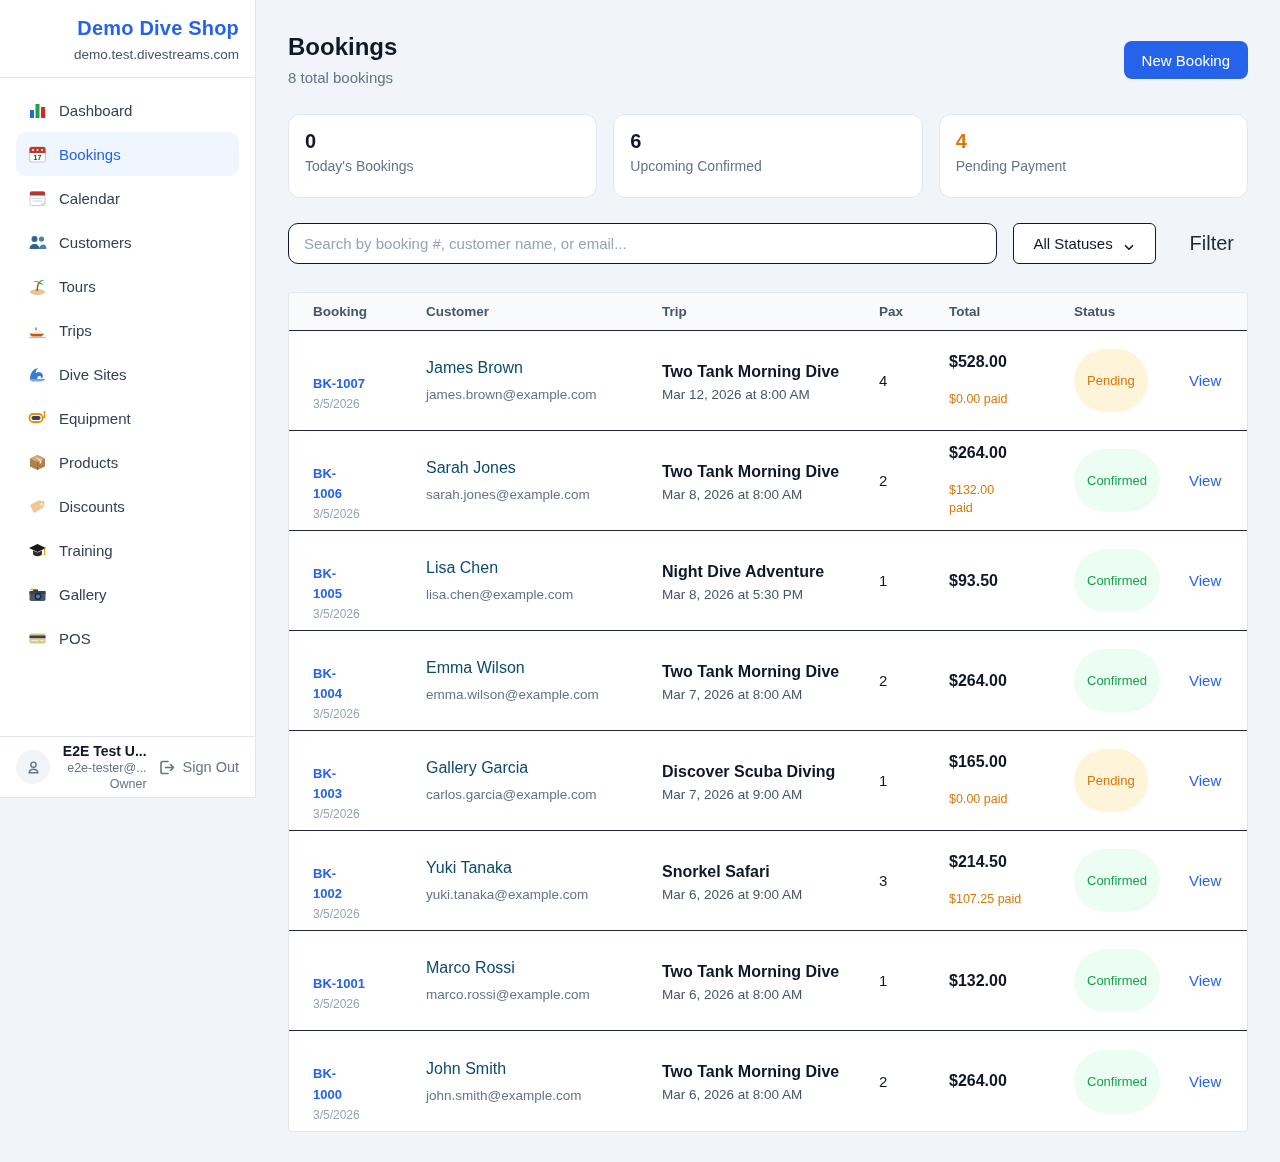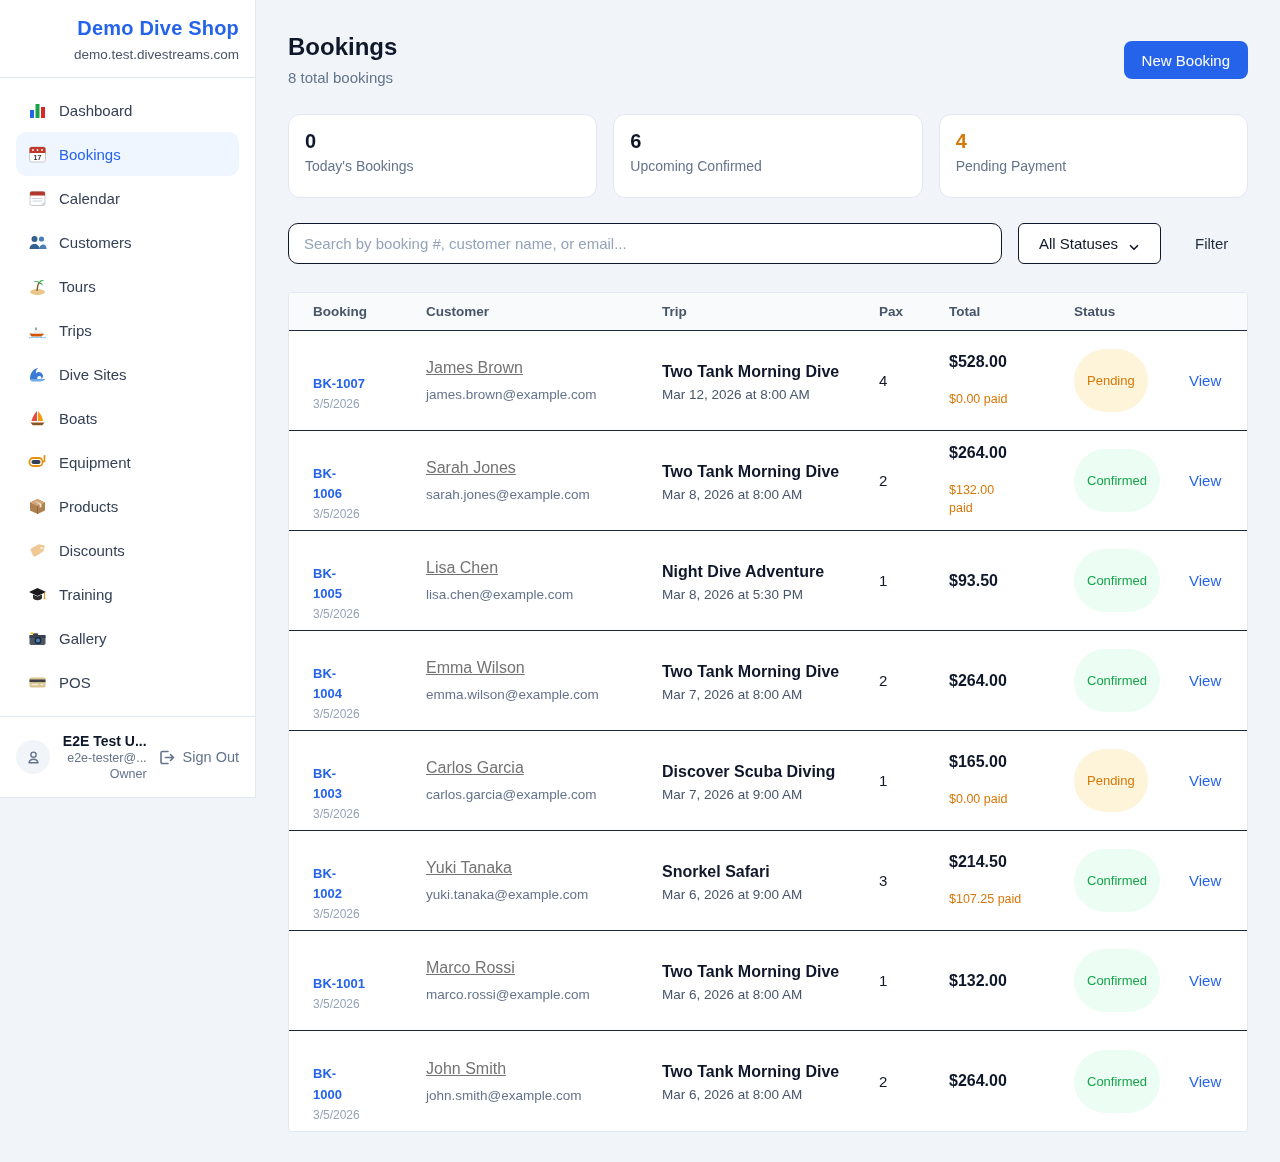--- a/index.html
+++ b/index.html
@@ -23,21 +23,21 @@
   .nav { padding:10px 16px; flex:1; }
   .nav-item {
     display:flex; align-items:center; gap:12px;
     height:44px; padding:0 12px; border-radius:10px;
     font-size:15px; color:#334155; cursor:pointer;
   }
   .nav-item.active { background:#eff6ff; color:#2563eb; font-weight:500; }
   .nav-icon { width:19px; height:19px; flex:0 0 19px; display:inline-flex; }
   .nav-icon svg { width:19px; height:19px; }
   .user-section {
-    border-top:1px solid #e2e8f0; padding:16px 16px;
+    border-top:1px solid #e2e8f0; padding:6px 16px;
     display:flex; align-items:center; gap:10px;
   }
   .avatar {
     width:34px; height:34px; border-radius:50%; background:#f1f5f9;
     display:flex; align-items:center; justify-content:center; flex:0 0 34px;
   }
   .user-meta { width:96px; overflow:hidden; }
   .user-name { font-size:14px; font-weight:700; color:#0f172a; white-space:nowrap; }
   .user-email, .user-role { font-size:12.5px; color:#64748b; margin-top:2px; white-space:nowrap; }
   .signout {
@@ -68,39 +68,39 @@
     max-width:714px;
   }
   .search-input::placeholder { color:#94a3b8; }
   .status-select {
     margin-left:16px; width:143px; height:41px; border:1px solid #0f172a; border-radius:6px;
     background:#fff; display:flex; align-items:center; justify-content:center; gap:10px;
     font-size:15px; color:#0f172a; cursor:pointer;
   }
   .filter-btn {
     margin-left:20px; padding:8px 14px; background:transparent; border:none;
-    font-size:15px; font-weight:500; color:#1e293b; font-family:inherit; cursor:pointer;
+    font-size:20px; font-weight:500; color:#1e293b; font-family:inherit; cursor:pointer;
   }
   
   .table-card {
     margin-top:28px; background:#fff; border:1px solid #e2e8f0; border-radius:4px;
     overflow:hidden;
   }
   .t-grid {
     display:grid;
     grid-template-columns:113px 236px 217px 70px 125px 115px 1fr;
     padding:0 24px; align-items:center;
   }
   .t-head { height:38px; background:#f8fafc; border-bottom:1px solid #1e293b; }
   .t-head .t-col { font-size:13.5px; font-weight:600; color:#475569; }
   .t-row { height:100px; border-bottom:1px solid #1e293b; }
   .t-row:last-child { border-bottom:none; }
   .bk-id { color:#2563eb; font-size:13px; font-weight:600; white-space:pre-line; line-height:1.55; cursor:pointer;margin-top:24px; }
   .bk-date { color:#94a3b8; font-size:12px; margin-top:3px; }
-  .cust-name { font-size:16px; color:#737373;text-decoration:underline; }
+  .cust-name { font-size:16px; color:#0c4a6e; }
   .cust-email { font-size:13.5px; color:#64748b; margin-top:10px; }
   .trip-name { font-size:16px; font-weight:600; color:#0f172a; max-width:178px; line-height:1.5; }
   .trip-date { font-size:13.5px; color:#475569; margin-top:3px; }
   .pax-val { font-size:15px; color:#0f172a; }
   .total-val { font-size:16px; font-weight:700; color:#0f172a; }
   .paid-val { font-size:12.5px; color:#d97706; margin-top:20px; white-space:pre-line; line-height:1.4; max-width:80px; }
   .badge {
     display:inline-block; padding:24px 13px; border-radius:999px; font-size:13px;
   }
   .badge-pending { background:#fdf4da; color:#d97706; }
@@ -194,30 +194,20 @@
   <div class="nav-item">
     <span class="nav-icon">
           <svg viewBox="0 0 19 19">
             <path d="M2 14c0-6 3-10 8-11-2 2-2.5 4-2 5.5 1-1.5 3.5-2 5.5-.5 2.1 1.6 2 5-.5 6.5 1.2-2-.2-3.8-2-3.5-1.6.3-2.3 2-1.3 3.5H2z" fill="#3a7bd5"></path>
             <path d="M2 14h15.5c-1 1.5-3 2.5-5.5 2.5H4.5C3.2 16.5 2.3 15.4 2 14z" fill="#74a9e8"></path>
           </svg>
         </span>
     <span>Dive Sites</span>
   </div>
 
-  <div class="nav-item">
-    <span class="nav-icon">
-          <svg viewBox="0 0 19 19">
-            <path d="M9 2v10H3.5C5 7 6.8 4 9 2z" fill="#e74c3c"></path>
-            <path d="M10 2.5c2.8 2 4.5 5.5 5 9.5h-5z" fill="#f39c12"></path>
-            <path d="M2.5 13.5h14l-2.2 2.8H4.7z" fill="#8d5524"></path>
-          </svg>
-        </span>
-    <span>Boats</span>
-  </div>
 
   <div class="nav-item">
     <span class="nav-icon">
           <svg viewBox="0 0 19 19">
             <rect x="1.5" y="5" width="13" height="8" rx="3.6" fill="none" stroke="#e8900c" stroke-width="1.8"></rect>
             <rect x="3.5" y="7" width="9" height="4" rx="2" fill="#334155"></rect>
             <path d="M14.5 8.5h2V3.5" stroke="#e8900c" stroke-width="1.6" fill="none"></path>
             <circle cx="16.5" cy="3" r="1.1" fill="#e8900c"></circle>
           </svg>
         </span>
@@ -458,21 +448,21 @@
     <div class="view-link">View</div>
   </div>
 
   <div class="t-grid t-row">
     <div>
       <div class="bk-id">BK-
 1003</div>
       <div class="bk-date">3/5/2026</div>
     </div>
     <div>
-      <div class="cust-name">Carlos Garcia</div>
+      <div class="cust-name">Gallery Garcia</div>
       <div class="cust-email">carlos.garcia@example.com</div>
     </div>
     <div>
       <div class="trip-name">Discover Scuba Diving</div>
       <div class="trip-date">Mar 7, 2026 at 9:00 AM</div>
     </div>
     <div class="pax-val">1</div>
     <div>
       <div class="total-val">$165.00</div>
       <div class="paid-val">$0.00 paid</div>

